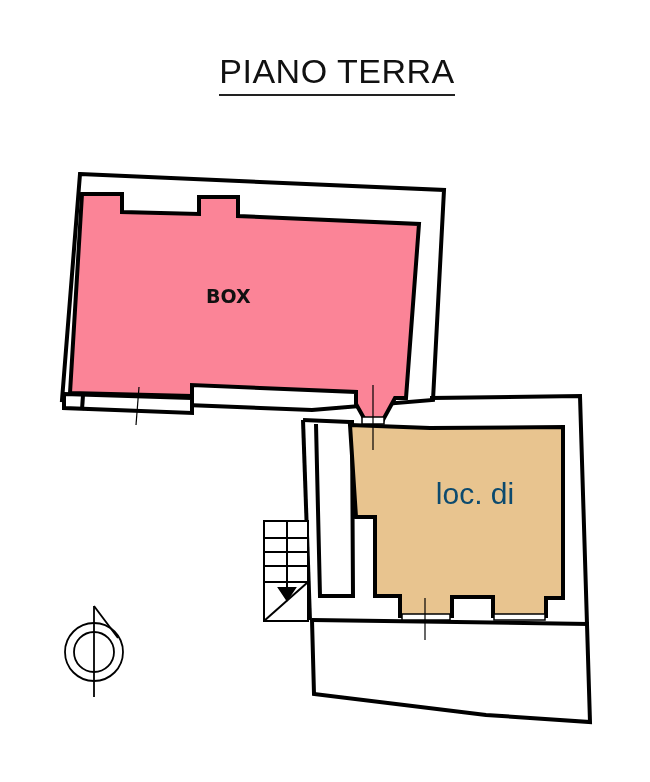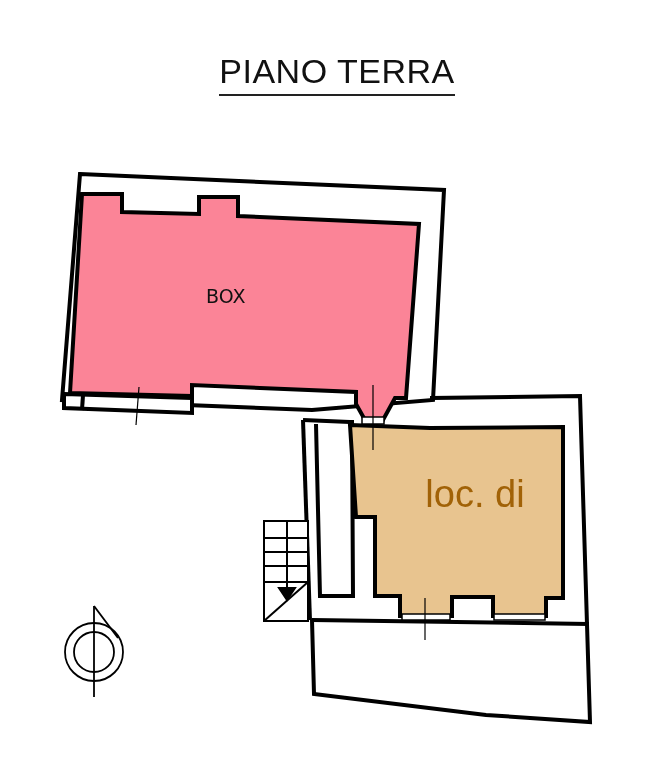--- a/index.html
+++ b/index.html
@@ -1,21 +1,21 @@
 <!DOCTYPE html>
 <html><head>
 <meta charset="utf-8">
 <style>
   html,body{margin:0;padding:0;background:#ffffff;}
   body{width:650px;height:782px;position:relative;overflow:hidden;font-family:"Liberation Sans",sans-serif;}
   .title{position:absolute;left:0;width:650px;top:52px;text-align:center;font-size:34px;color:#111;letter-spacing:0.5px;padding-left:12px;}
   .title span{display:inline-block;border-bottom:2px solid #222;padding-bottom:4px;line-height:38px;}
   svg{position:absolute;left:0;top:0;}
-  .lbl-box{position:absolute;left:206px;top:285px;font-family:"DejaVu Sans",sans-serif;font-weight:normal;font-size:19px;color:#111;}
-  .lbl-loc{position:absolute;left:380px;top:476px;width:190px;text-align:center;font-size:38px;line-height:36px;color:#a16207;}
+  .lbl-box{position:absolute;left:206px;top:285px;font-family:"DejaVu Sans",sans-serif;font-weight:bold;font-size:19px;color:#111;}
+  .lbl-loc{position:absolute;left:380px;top:476px;width:190px;text-align:center;font-size:30px;line-height:36px;color:#0c4a6e;}
 </style>
 </head>
 <body>
 
 <div class="title"><span>PIANO TERRA</span></div>
 
 <svg width="650" height="782" viewBox="0 0 650 782">
 
   <g fill="none" stroke="#000" stroke-width="4" stroke-linejoin="miter">
     <polygon points="80,174 444,190 433,400 312,410 62,400"></polygon>

